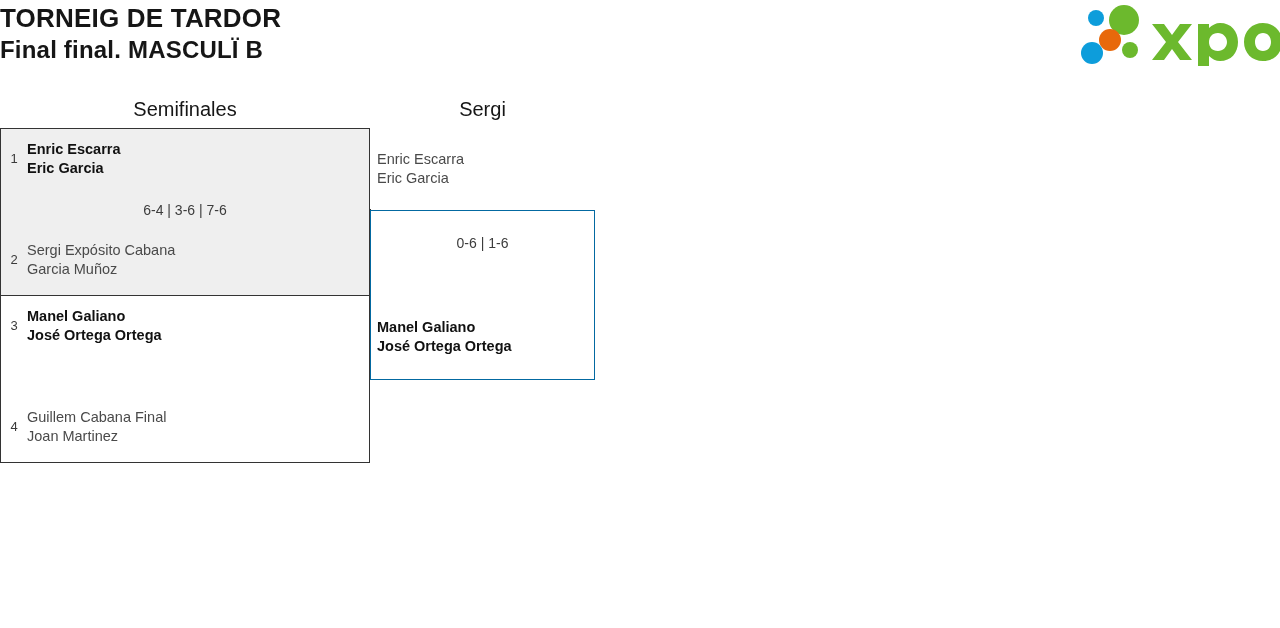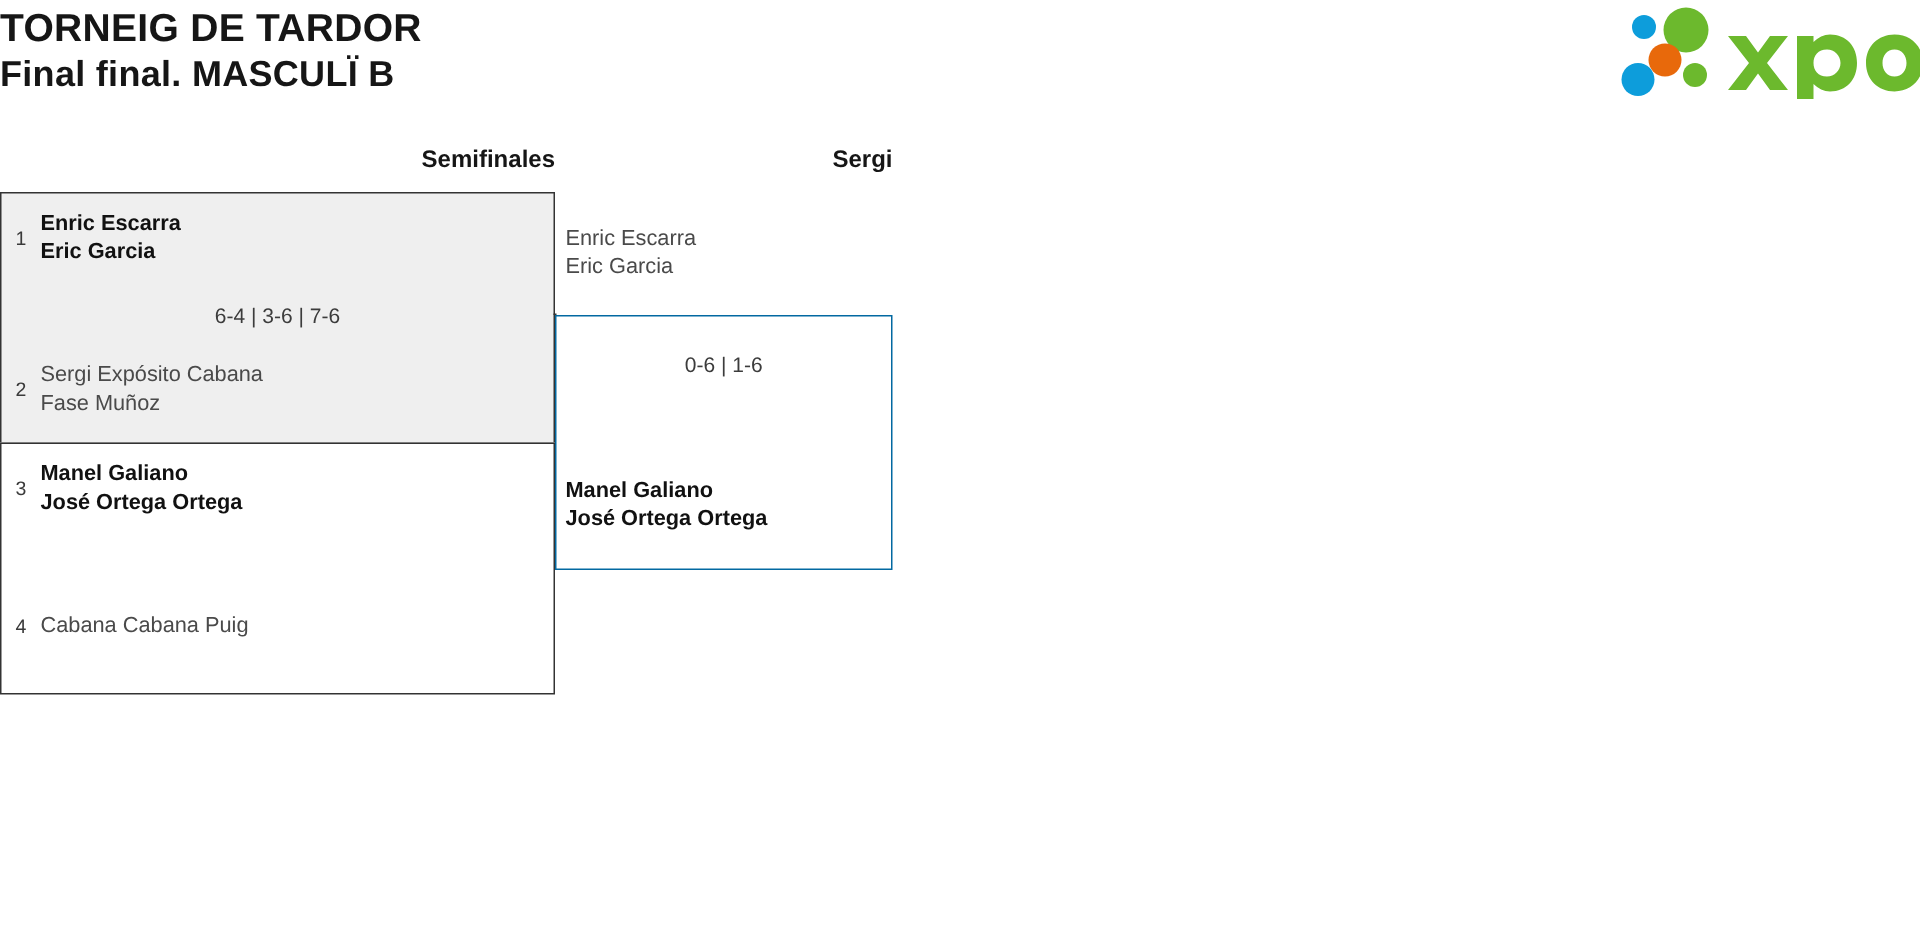--- a/index.html
+++ b/index.html
@@ -61,24 +61,24 @@
   .bracket {
     position: absolute;
     left: 0;
     top: 90px;
     width: 1280px;
     height: 400px;
   }
 
   .round-header {
     position: absolute;
-    font-size: 16px;
-    font-weight: 700;
+    font-size: 20px;
+    font-weight: 400;
     color: #161616;
-    text-align: right;
+    text-align: center;
     white-space: pre;
   }
   .round-header.semis { left: 0px;   top: 8px;  width: 370px; }
   .round-header.final { left: 370px; top: 8px;  width: 225px; }
 
   
   .match-box {
     position: absolute;
     box-sizing: border-box;
     border: 1px solid #333333;
@@ -229,37 +229,38 @@
       <div class="names">
         <div class="name">Enric Escarra</div>
         <div class="name">Eric Garcia</div>
       </div>
     </div>
     <div class="score">6-4 | 3-6 | 7-6</div>
     <div class="competitor bottom">
       <div class="seed">2</div>
       <div class="names">
         <div class="name">Sergi Expósito Cabana</div>
-        <div class="name">Fase Muñoz</div>
+        <div class="name">Garcia Muñoz</div>
       </div>
     </div>
   </div>
 
   <div class="match-box sf2">
     <div class="competitor top winner">
       <div class="seed">3</div>
       <div class="names">
         <div class="name">Manel Galiano</div>
         <div class="name">José Ortega Ortega</div>
       </div>
     </div>
     <div class="competitor bottom">
       <div class="seed">4</div>
       <div class="names">
-        <div class="name">Cabana Cabana Puig</div>
+        <div class="name">Guillem Cabana Final</div>
+        <div class="name">Joan Martinez</div>
       </div>
     </div>
   </div>
 
   <div class="connector conn-h"></div>
 
   <div class="match-box fbox">
     <div class="final-score">0-6 | 1-6</div>
   </div>
 

